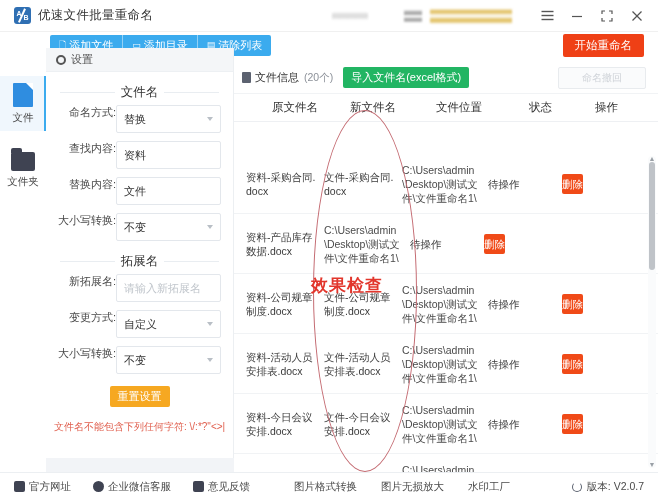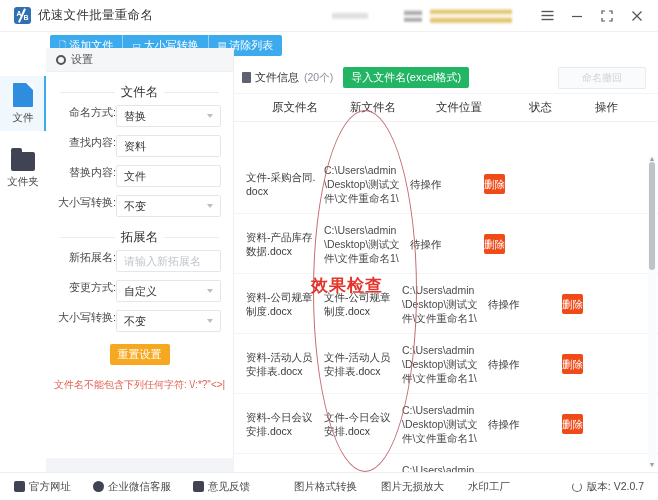--- a/index.html
+++ b/index.html
@@ -141,21 +141,21 @@
   }
   .group-title .ln { flex: 1; height: 1px; background: #e9edf1; }
   .group-title .gt { font-size: 12.5px; color: #333; }
   .frow {
     display: flex; margin: 0 12px 8px; gap: 0;
   }
   .flabel {
     width: 58px; font-size: 11px; color: #4a4a4a; text-align: right; white-space: nowrap;
   }
   .fctl {
-    flex: 1; height: 22px; border: 1px solid #e3e7ec; border-radius: 2px;
+    flex: 1; height: 28px; border: 1px solid #e3e7ec; border-radius: 2px;
     background: #fff; display: flex; align-items: center;
     padding: 0 7px; font-size: 11px; color: #333; position: relative;
   }
   .fctl.ph { color: #c1c6cc; }
   .caret {
     position: absolute; right: 7px; top: 50%; margin-top: -2px;
     width: 0; height: 0; border-left: 3.5px solid transparent;
     border-right: 3.5px solid transparent; border-top: 4px solid #b9bfc6;
   }
   .resetbtn {
@@ -315,27 +315,28 @@
   </div>
 
   <div class="actionbar">
     <div class="addgroup">
       <div class="addbtn">
         <span class="mini-ic">🗋</span>
         <span>添加文件</span>
       </div>
       <div class="addbtn">
         <span class="mini-ic">▭</span>
-        <span>大小写转换</span>
+        <span>添加目录</span>
       </div>
       <div class="addbtn">
         <span class="mini-ic">▤</span>
         <span>清除列表</span>
       </div>
     </div>
+    <div class="startbtn">开始重命名</div>
   </div>
 
   <div class="rail">
     <div class="rail-item active">
       <div class="ic-file"></div>
       <div class="rlabel">文件</div>
     </div>
     <div class="rail-item">
       <div class="ic-folder"></div>
       <div class="rlabel">文件夹</div>
@@ -424,20 +425,21 @@
     <div class="thead">
       <div class="c1">原文件名</div>
       <div class="c2">新文件名</div>
       <div class="c3">文件位置</div>
       <div class="c4">状态</div>
       <div class="c5">操作</div>
     </div>
 
     <div class="tbody">
       <div class="trow">
+        <div class="c1">资料-采购合同.docx</div>
         <div class="c2">文件-采购合同.docx</div>
         <div class="c3">C:\Users\admin\Desktop\测试文件\文件重命名1\</div>
         <div class="c4">待操作</div>
         <div class="c5"><span class="delbtn">删除</span></div>
       </div>
       <div class="trow">
         <div class="c1">资料-产品库存数据.docx</div>
         <div class="c3">C:\Users\admin\Desktop\测试文件\文件重命名1\</div>
         <div class="c4">待操作</div>
         <div class="c5"><span class="delbtn">删除</span></div>

